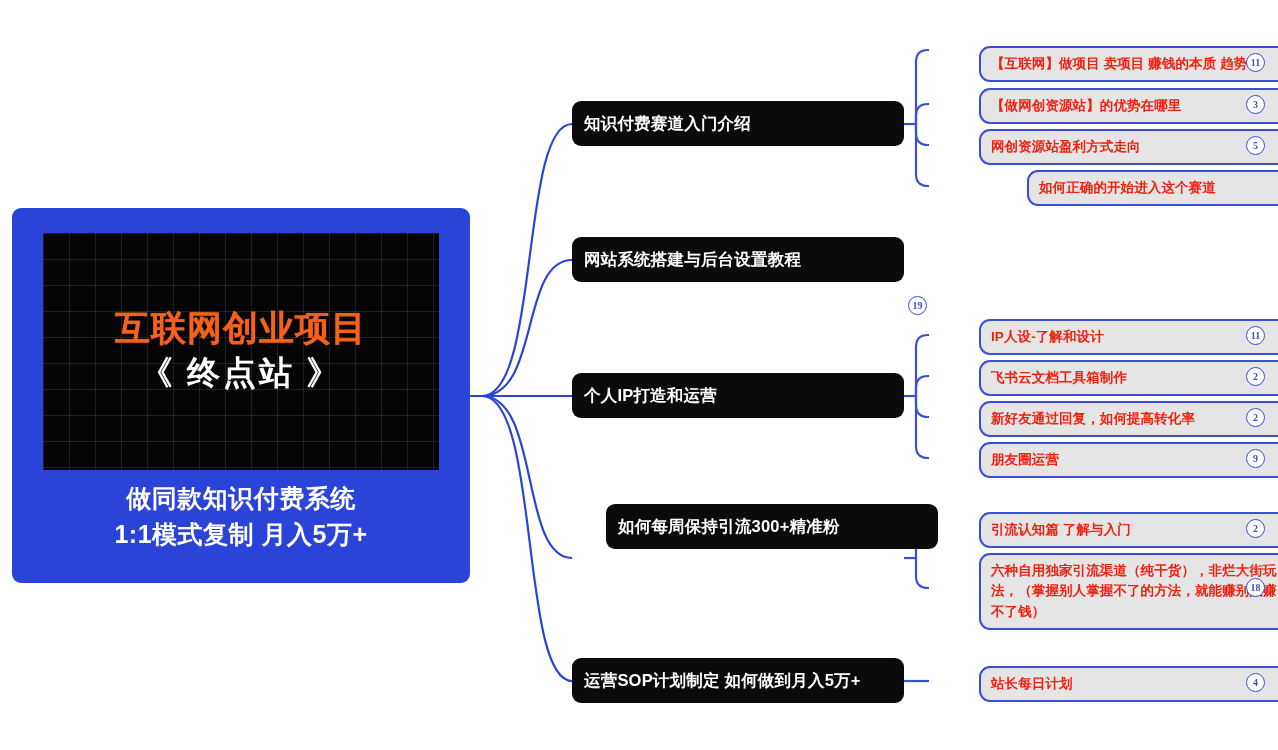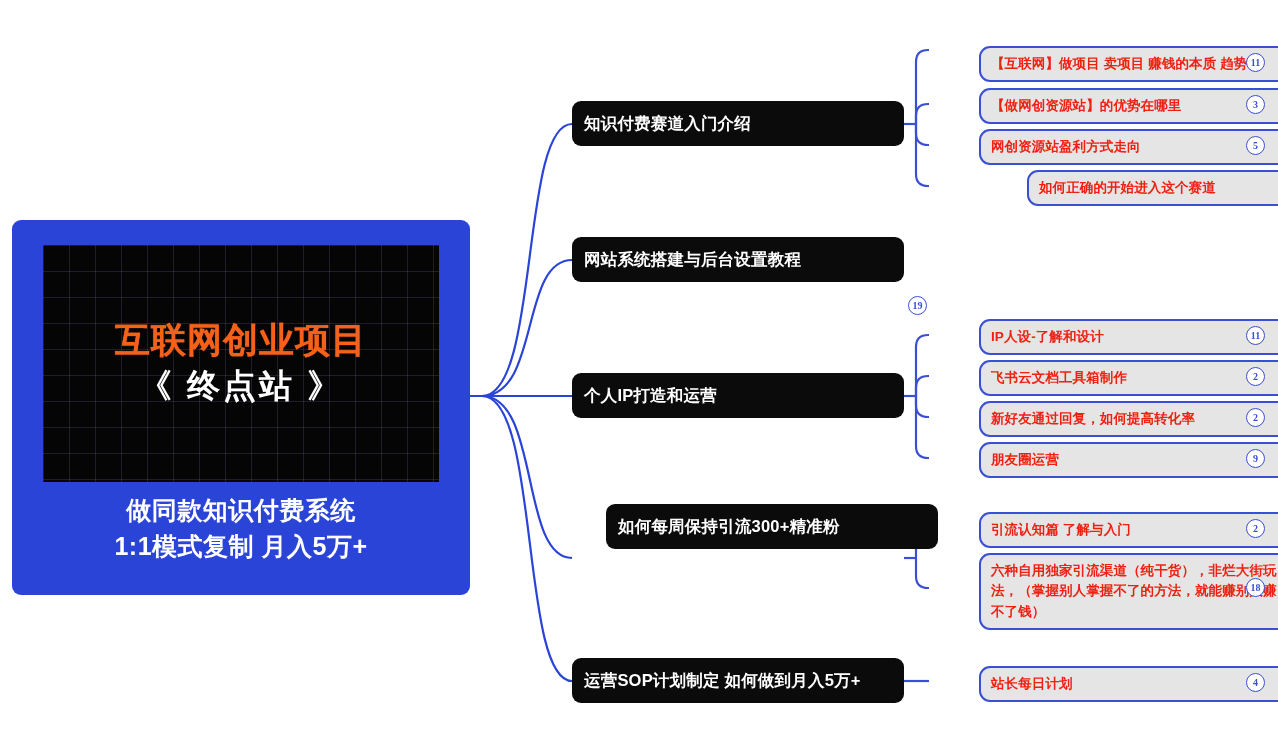--- a/index.html
+++ b/index.html
@@ -17,21 +17,20 @@
 
   
   .root-card{
     position:absolute;
     left:12px;top:208px;
     width:458px;height:375px;
     background:#2B44D8;
     border-radius:9px;
     z-index:3;
     box-sizing:border-box;
-    margin-top:12px;
   }
   .poster{
     position:absolute;
     left:31px;top:25px;
     width:396px;height:237px;
     background:#050505;
     overflow:hidden;
     box-sizing:border-box;
   }
   .poster-grid{
@@ -48,21 +47,21 @@
     align-items:center;justify-content:center;
     gap:2px;
   }
   .poster-l1{
     font-size:35px;font-weight:bold;color:#F4611A;
     letter-spacing:1px;line-height:1.1;
     text-shadow:0 0 1px #F4611A;
   }
   .poster-l2{
     font-size:33px;font-weight:bold;color:#ffffff;
-    letter-spacing:3px;line-height:1.2;margin-top:4px;
+    letter-spacing:3px;line-height:1.2;margin-top:4px;font-family:Liberation Serif, serif;
   }
   .poster-l3{
     font-size:21px;font-weight:bold;color:#F4611A;
     letter-spacing:1px;margin-top:10px;
   }
   .root-sub{
     position:absolute;
     left:0;right:0;top:272px;
     text-align:center;
     color:#ffffff;font-weight:bold;

